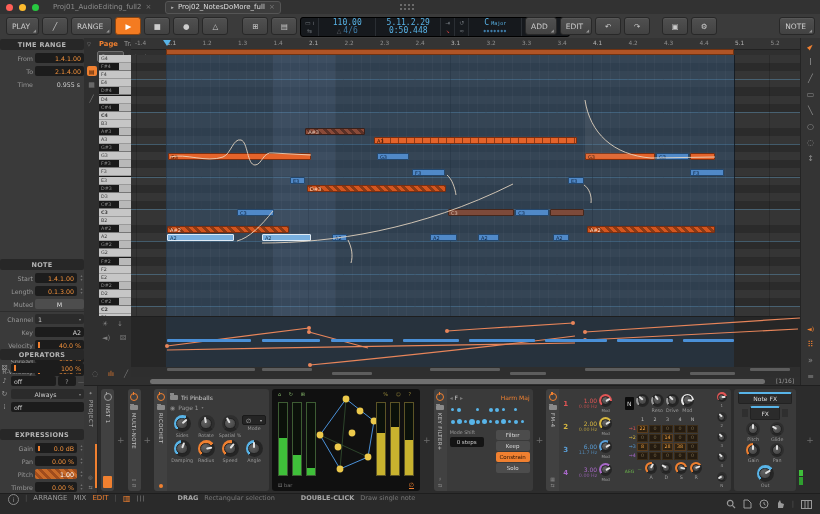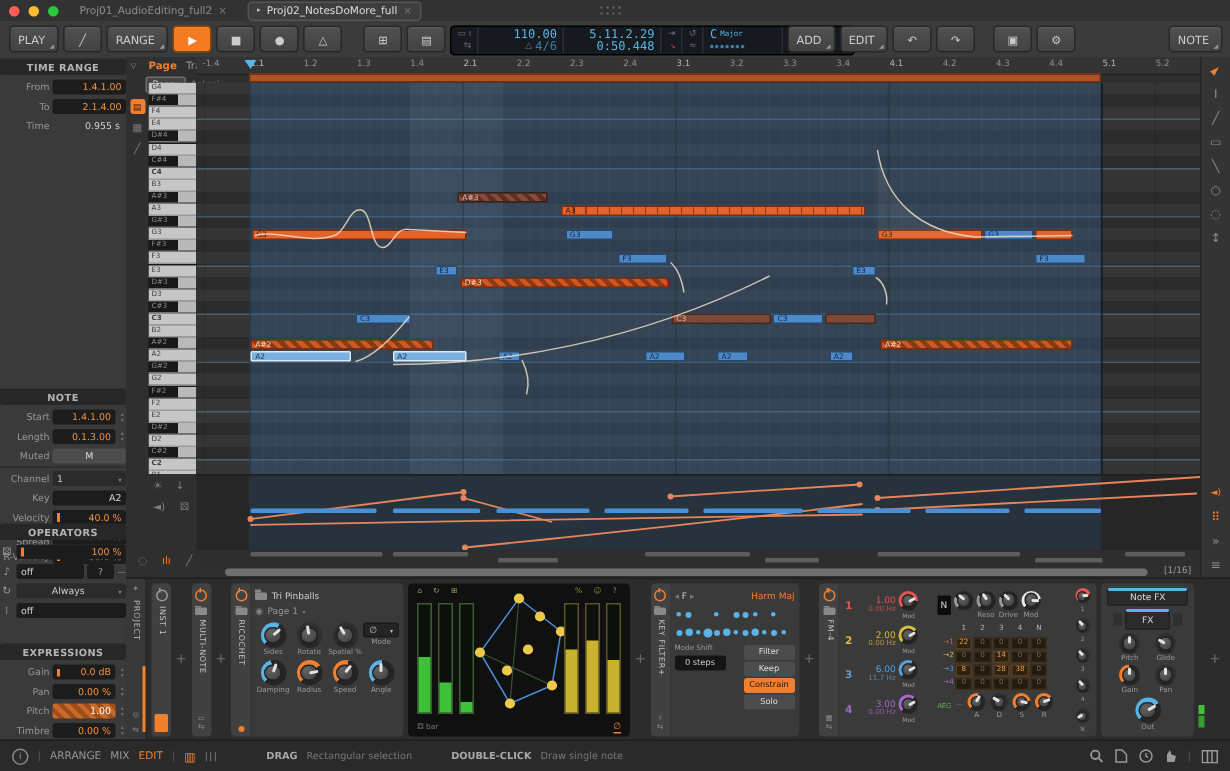--- a/index.html
+++ b/index.html
@@ -16,21 +16,21 @@
         background-image:radial-gradient(#6a6a6a 0.8px, transparent 0.9px);background-size:4px 4px;}
   
   #toolbar{position:absolute;left:0;top:14px;width:820px;height:24px;background:#3b3b3b;border-bottom:1px solid #232323;}
   .tg{position:absolute;top:3px;display:flex;gap:3px;align-items:center;}
   .tbtn{background:linear-gradient(#505050,#424242);border:1px solid #282828;border-radius:3px;height:16px;min-width:14px;
         padding:0 5px;display:inline-flex;align-items:center;justify-content:center;font-size:7.5px;color:#ccc;box-shadow:0 1px 0 rgba(255,255,255,0.05) inset;}
   .tbtn.orange{background:#f47b21;color:#fff;border-color:#8a4410;}
   .tbtn .cor{position:relative;top:4px;left:3px;font-size:4px;color:#999;}
   #transport{position:absolute;left:300px;top:3px;height:18px;width:268px;background:#16191d;border:1px solid #000;
              border-radius:3px;display:flex;align-items:stretch;font-family:"DejaVu Sans Mono",monospace;}
-  .tseg{border-right:1px solid #2a2e33;display:flex;flex-direction:column;justify-content:center;padding:0 4px;}
+  .tseg{border-right:1px solid #2a2e33;display:flex;flex-direction:column;justify-content:center;padding:0 4px;align-items:center;}
   .tseg:last-child{border-right:none;}
   .trow{display:flex;align-items:center;justify-content:flex-end;gap:2px;line-height:8px;}
   .blue{color:#58b4e8;}
   .dimb{color:#3f7ca8;}
   .tico{color:#6a6f75;font-size:6px;font-family:"DejaVu Sans",sans-serif;}
   
   #left-panel{position:absolute;left:0;top:38px;width:84px;height:455px;background:#3a3a3a;border-right:1px solid #272727;}
   .sect{position:absolute;left:0;width:84px;padding:0 0;box-sizing:border-box;}
   .shead{height:11px;background:#272727;border-radius:2px;display:flex;align-items:center;justify-content:center;
          font-size:6.5px;font-weight:bold;color:#b5b5b5;margin:1px 0 2px 0;letter-spacing:0.3px;}
@@ -151,21 +151,21 @@
   #fmmx{display:grid;grid-template-columns:11px repeat(5,11.5px);grid-auto-rows:8px;gap:1px;margin-top:2px;}
   .mxh{font-size:4.8px;color:#bbb;text-align:center;line-height:8px;}
   .mxs{font-size:4.8px;text-align:right;line-height:8px;}
   .mxc{background:#241b10;border:1px solid #3b2c18;box-sizing:border-box;font-size:4.8px;color:#7a6a4a;text-align:center;line-height:6px;}
   .mxc.hot{color:#f0a040;background:#2e2212;border-color:#5a3c1c;}
   #notefx{width:62px;background:#3a3a3a;border-radius:3px;padding:3px;box-sizing:border-box;display:flex;flex-direction:column;align-items:center;gap:2px;flex:none;}
   .nfxbox{background:#2b2b2b;border:1px solid #222;border-top:2px solid #58b4e8;border-radius:2px;color:#ddd;font-size:6px;
           display:flex;align-items:center;justify-content:center;}
   
   #statusbar{position:absolute;left:0;top:493px;width:820px;height:21px;background:#2a2a2a;border-top:1px solid #1e1e1e;
-             display:flex;align-items:center;padding:0 8px;box-sizing:border-box;gap:6px;font-size:7px;}
+             display:flex;padding:0 8px;box-sizing:border-box;gap:6px;font-size:7px;}
   .sbsep{color:#555;}
   .sbview{color:#999;}
   .sbview.active{color:#f08030;}
   .hintk{color:#a8a8a8;font-weight:bold;font-size:6.5px;}
   .hintv{color:#787878;font-size:6.5px;}
   .icircle{width:9px;height:9px;border:1px solid #888;border-radius:50%;display:flex;align-items:center;justify-content:center;font-size:6px;color:#999;}
 </style>
 </head>
 <body>
 

